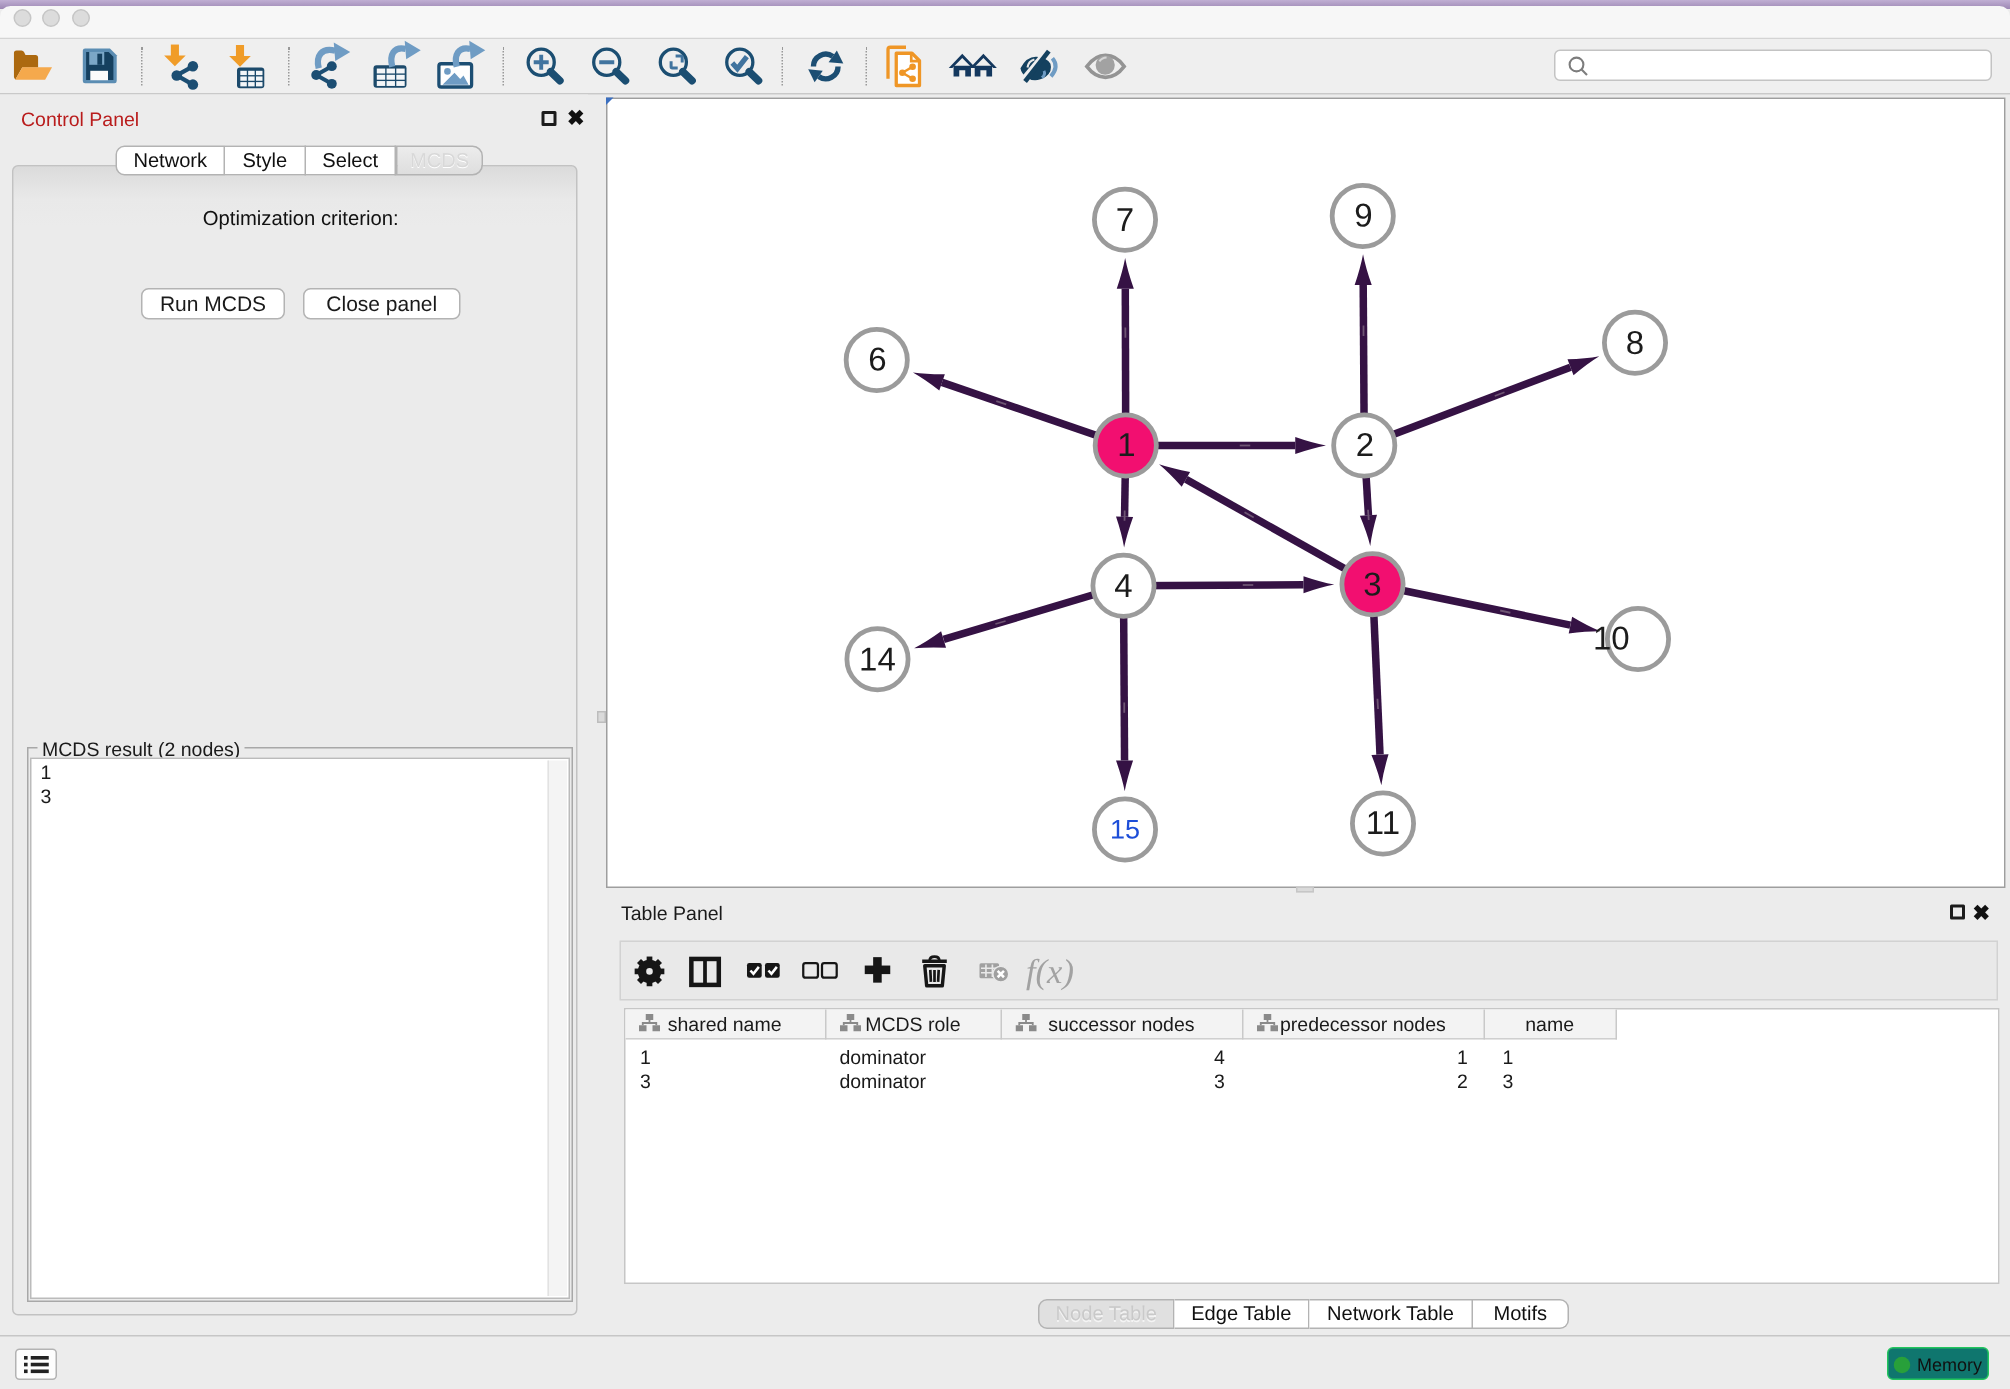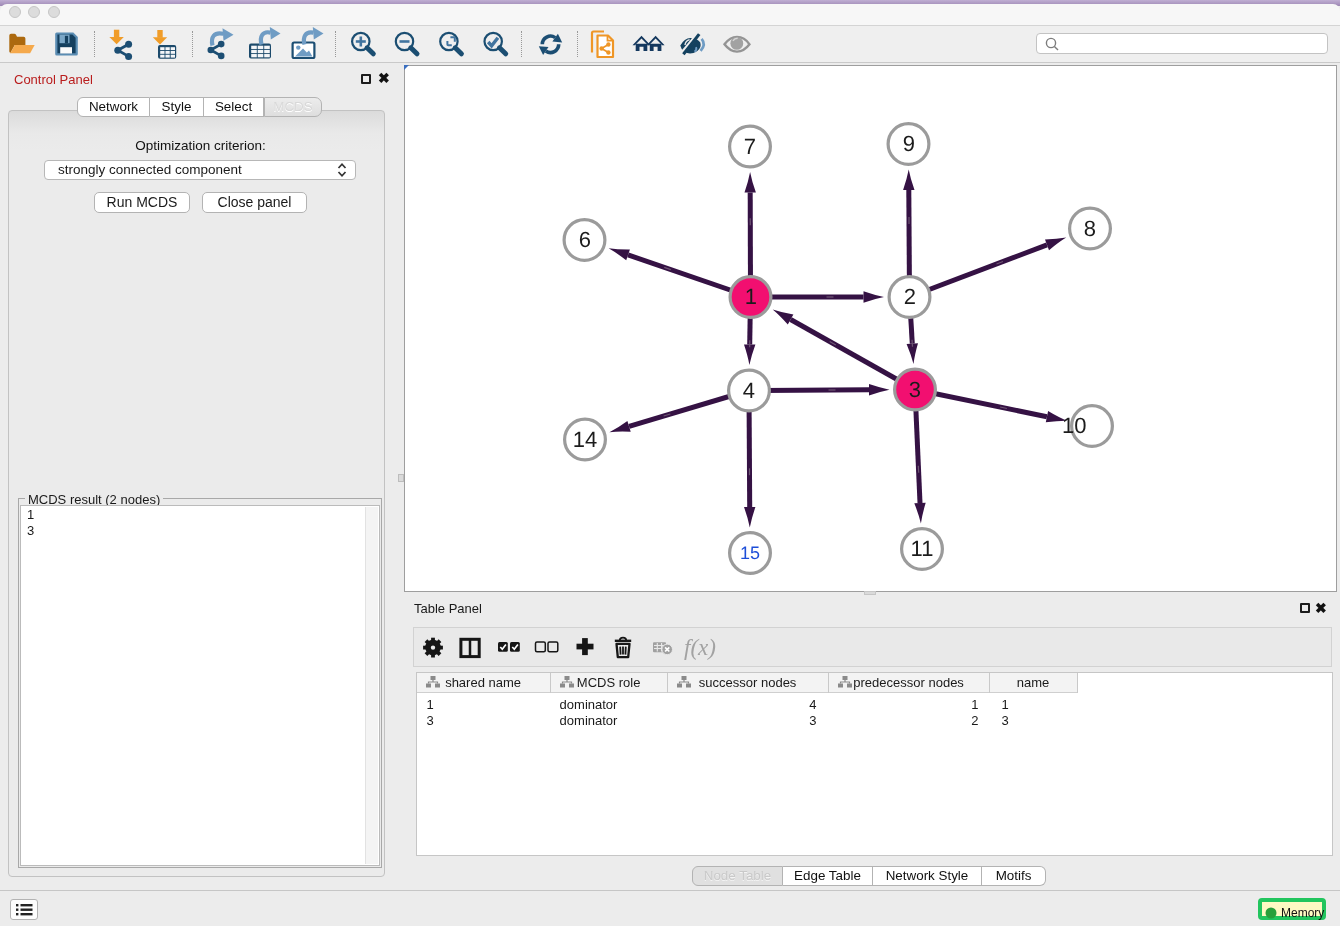--- a/index.html
+++ b/index.html
@@ -41,21 +41,21 @@
 
 
 #tp{position:absolute;left:407px;top:597px;width:933px;height:289px;background:#ececec}
 #tp-head{position:absolute;left:7px;top:4px;font-size:13px}
 #tptoolbar{position:absolute;left:6px;top:30px;width:919px;height:40px;background:#e9e9e9;border:1px solid #d2d2d2}
 #tbl{position:absolute;left:8.6px;top:75px;width:917px;height:184px;background:#fff;border:1px solid #c6c6c6}
 #tblhead{position:absolute;left:0;top:0;width:661px;height:20px;background:#f3f3f3;border-bottom:1px solid #cfcfcf}
 .th{position:absolute;top:0;height:20px;border-right:1px solid #c9c9c9;text-align:center;font-size:13px;line-height:19px;color:#1a1a1a}
 .cell{position:absolute;font-size:13px;line-height:16px}
 #bottabs{position:absolute;left:285px;top:269px;height:20px}
-#memorybtn{position:absolute;left:1258px;top:898px;width:68px;height:22px;background:#fef9c3;border:4px solid #22c55e;border-radius:4px;font-size:12px;color:#111}
+#memorybtn{position:absolute;left:1258px;top:898px;width:68px;height:22px;background:#0f766e;border:1px solid #22c55e;border-radius:4px;font-size:12px;color:#111}
 #listbtn{position:absolute;left:10px;top:899px;width:28px;height:21px;background:#fdfdfd;border:1px solid #b3b3b3;border-radius:3px}
 </style>
 </head>
 <body>
 <div id="purple"></div>
 <div id="titlebar">
   <div class="tl" style="left:9px"></div>
   <div class="tl" style="left:28px"></div>
   <div class="tl" style="left:48px"></div>
 </div>
@@ -169,26 +169,20 @@
   <div class="float-btn" style="left:361px;top:11px"></div>
   <div class="close-x" style="left:378px;top:7px">✖</div>
   <div id="cp-tabs">
     <div class="tabseg" style="left:0;width:73px;border-radius:6px 0 0 6px">Network</div>
     <div class="tabseg" style="left:73px;width:54px;border-left:none">Style</div>
     <div class="tabseg" style="left:127px;width:60px;border-left:none">Select</div>
     <div class="tabseg" style="left:187px;width:58px;background:linear-gradient(#ececec,#dedede);color:#d8d8d8;text-shadow:0 1px 0 #fff;border-radius:0 7px 7px 0">MCDS</div>
   </div>
   <div id="tabpane"></div>
   <div id="optlabel">Optimization criterion:</div>
-  <div id="combo">strongly connected component
-    <svg width="12" height="16" style="position:absolute;right:7px;top:1px">
-      <path d="M2.5 6 L6 2.2 L9.5 6" fill="none" stroke="#333" stroke-width="1.7"></path>
-      <path d="M2.5 10 L6 13.8 L9.5 10" fill="none" stroke="#333" stroke-width="1.7"></path>
-    </svg>
-  </div>
   <div class="btn" style="left:94px;width:96px">Run MCDS</div>
   <div class="btn" style="left:202px;width:105px">Close panel</div>
   <div id="fieldset">
     <div id="fieldlegend">MCDS result (2 nodes)</div>
     <div id="fieldtext">1<br>3<div id="fscroll"></div></div>
   </div>
 </div>
 <div id="vdiv-grip"></div>
 
 <div id="netframe">
@@ -345,21 +339,21 @@
     <div class="cell" style="left:585px;top:24px">1</div>
     <div class="cell" style="left:10px;top:40px">3</div>
     <div class="cell" style="left:143px;top:40px">dominator</div>
     <div class="cell" style="left:384px;top:40px;width:16px;text-align:right">3</div>
     <div class="cell" style="left:546px;top:40px;width:16px;text-align:right">2</div>
     <div class="cell" style="left:585px;top:40px">3</div>
   </div>
   <div id="bottabs">
     <div class="tabseg" style="left:0;width:91px;border-radius:6px 0 0 6px;background:#e0e0e0;color:#c9c9c9;text-shadow:0 1px 0 #f4f4f4">Node Table</div>
     <div class="tabseg" style="left:91px;width:90px;border-left:none">Edge Table</div>
-    <div class="tabseg" style="left:181px;width:109px;border-left:none">Network Style</div>
+    <div class="tabseg" style="left:181px;width:109px;border-left:none">Network Table</div>
     <div class="tabseg" style="left:290px;width:64px;border-left:none;border-radius:0 6px 6px 0">Motifs</div>
   </div>
 </div>
 
 <div id="memorybtn">
   <svg width="16" height="16" style="position:absolute;left:1px;top:3px">
       <circle cx="8" cy="8" r="5.5" fill="#28a03a"></circle>
     </svg>
   <span style="position:absolute;left:19px;top:4px">Memory</span>
 </div>

